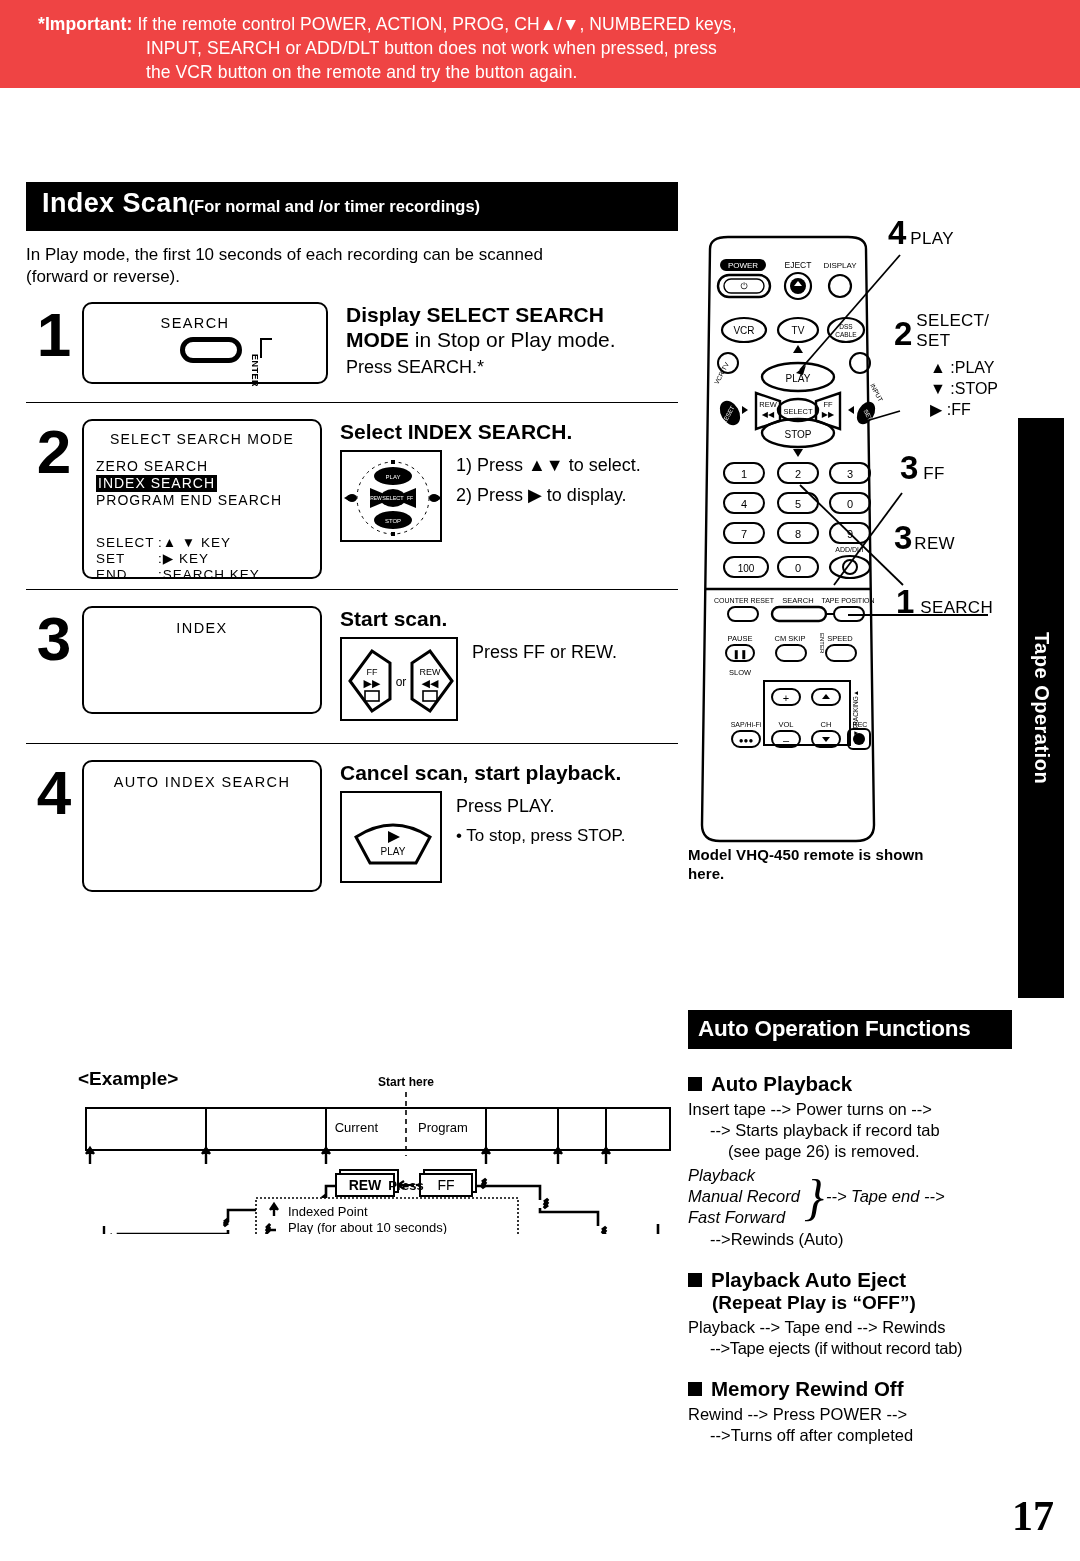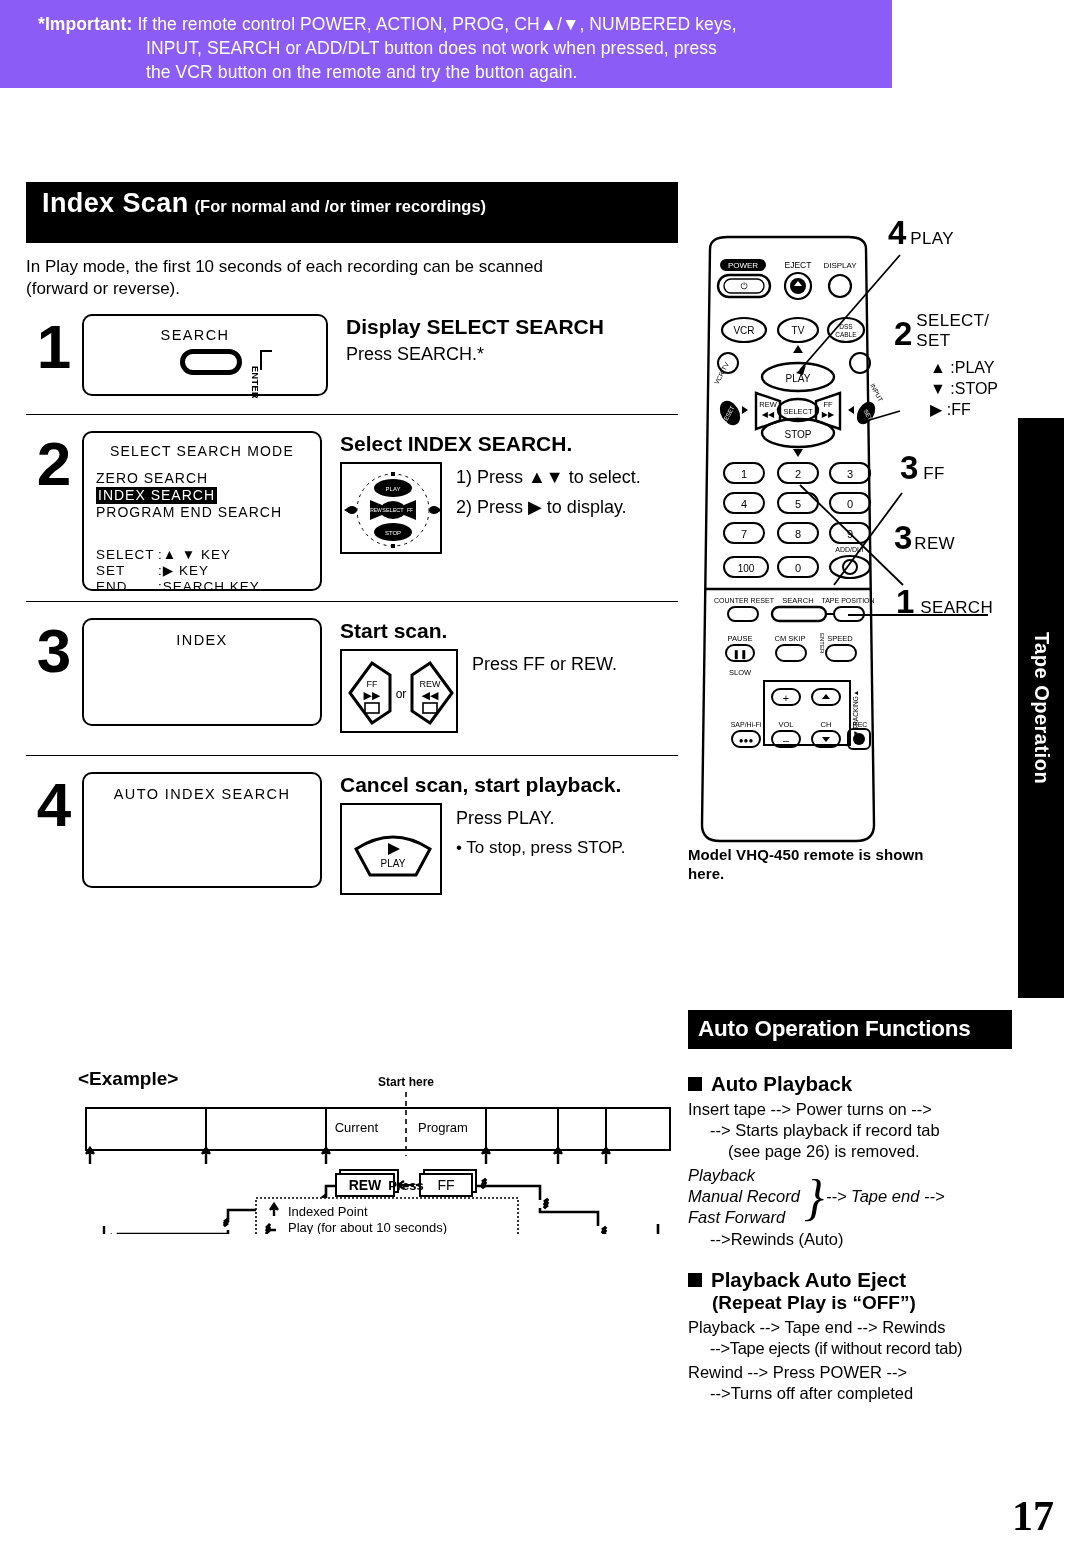--- a/index.html
+++ b/index.html
@@ -7,37 +7,37 @@
     width: 1080px; height: 1561px;
     background: #ffffff;
     font-family: "Liberation Sans", sans-serif;
     color: #000;
     overflow: hidden;
   }
   .page { position: relative; width: 1080px; height: 1561px; }
 
   
   .important-bar {
-    position: absolute; left: 0; top: 0; width: 892px; height: 88px;
-    background: #8b5cf6; color: #fff;
+    position: absolute; left: 0; top: 0; width: 1080px; height: 88px;
+    background: #ef4444; color: #fff;
   }
   .important-inner {
     position: absolute; left: 38px; top: 12px; width: 900px;
     font-size: 17.5px; line-height: 24px; letter-spacing: .1px;
   }
   .important-inner b { font-weight: bold; }
   .imp-l2, .imp-l3 { padding-left: 108px; }
 
   
   .left-col { position: absolute; left: 26px; top: 182px; width: 652px; }
 
   .sec-title {
     background: #000; color: #fff;
-    padding: 6px 12px 24px 16px;
-    display: flex; align-items: baseline; gap: 6px; text-align: right;
+    padding: 6px 12px 12px 16px;
+    display: flex; align-items: baseline; gap: 0; text-align: right;
   }
   .sec-title .main { font-size: 27px; font-weight: bold; letter-spacing: .4px; }
   .sec-title .sub  { font-size: 16.5px; font-weight: bold; }
 
   .intro { margin-top: 13px; font-size: 17px; line-height: 22px; }
 
   .rule { border-top: 1.6px solid #000; margin: 0; }
 
   
   .step { position: relative; display: flex; }
@@ -94,21 +94,21 @@
 
   
   .s3-screen { width: 240px; height: 108px; }
   .s3-screen .lbl { position: absolute; left: 0; right: 0; top: 12px; }
   .ffrew-box {
     width: 118px; height: 84px; border: 2.4px solid #000; background: #fff;
     position: relative; flex: 0 0 118px;
   }
 
   
-  .s4-screen { width: 240px; height: 116px; }
+  .s4-screen { width: 240px; height: 132px; }
   .s4-screen .lbl { position: absolute; left: 0; right: 0; top: 12px; }
   .play-box {
     width: 102px; height: 92px; border: 2.4px solid #000; background: #fff;
     position: relative; flex: 0 0 102px;
   }
 
   
   .example-wrap { position: absolute; left: 78px; top: 1068px; width: 600px; height: 180px; }
   .ex-label { font-size: 19px; font-weight: bold; }
 
@@ -195,20 +195,21 @@
       <div class="step-num">1</div>
       <div class="step-screen s1-screen">
         <div class="lbl screen-lbl">SEARCH</div>
         <div class="pill"></div>
         <div class="enter-tick"></div>
         <div class="enter-vert">ENTER</div>
       </div>
       <div class="step-text">
         <div class="st-head">
           <div>Display SELECT SEARCH</div>
+          <div><span>MODE</span><span class="reg"> in Stop or Play mode.</span></div>
         </div>
         <div class="st-sub">Press SEARCH.*</div>
       </div>
     </div>
 
     <div class="rule" style="margin-top:18px;"></div>
 
     <div class="step" style="margin-top:16px;">
       <div class="step-num">2</div>
       <div class="step-screen s2-screen">
@@ -597,20 +598,24 @@
     <div class="ab-head" style="margin-top:18px;">
       <span class="sq"></span>
       <span>Playback Auto Eject</span>
     </div>
     <div class="ab-sub">(Repeat Play is “OFF”)</div>
     <div class="ab-txt">
       <div>Playback --&gt; Tape end --&gt; Rewinds</div>
       <div class="ind1 tight">--&gt;Tape ejects (if without record tab)</div>
     </div>
 
+    <div class="ab-head" style="margin-top:18px;">
+      <span class="sq"></span>
+      <span>Memory Rewind Off</span>
+    </div>
     <div class="ab-txt">
       <div>Rewind --&gt; Press POWER --&gt;</div>
       <div class="ind1">--&gt;Turns off after completed</div>
     </div>
   </div>
 
   <div class="page-num">17</div>
 </div>
 
 </body></html>

